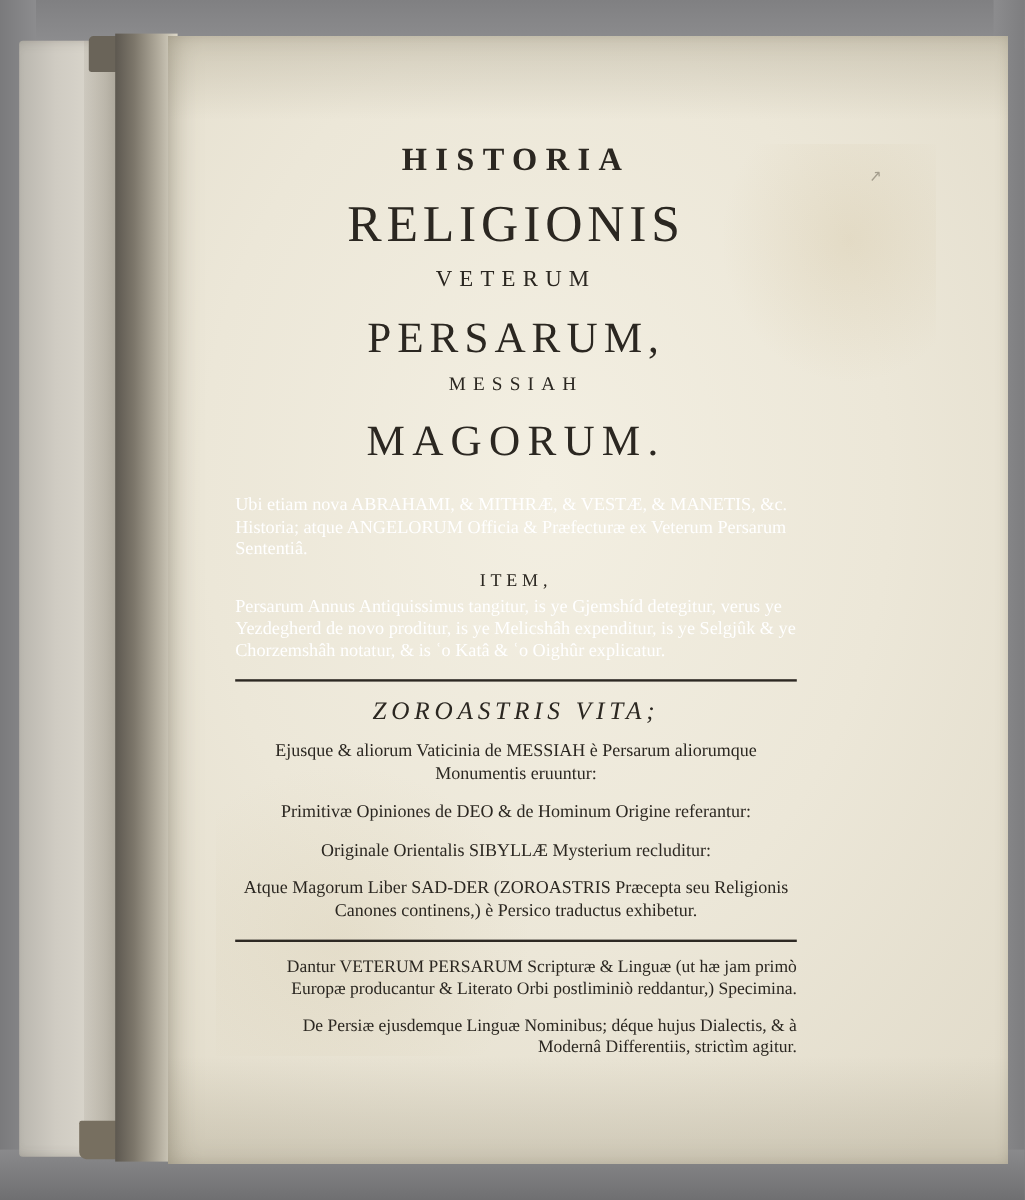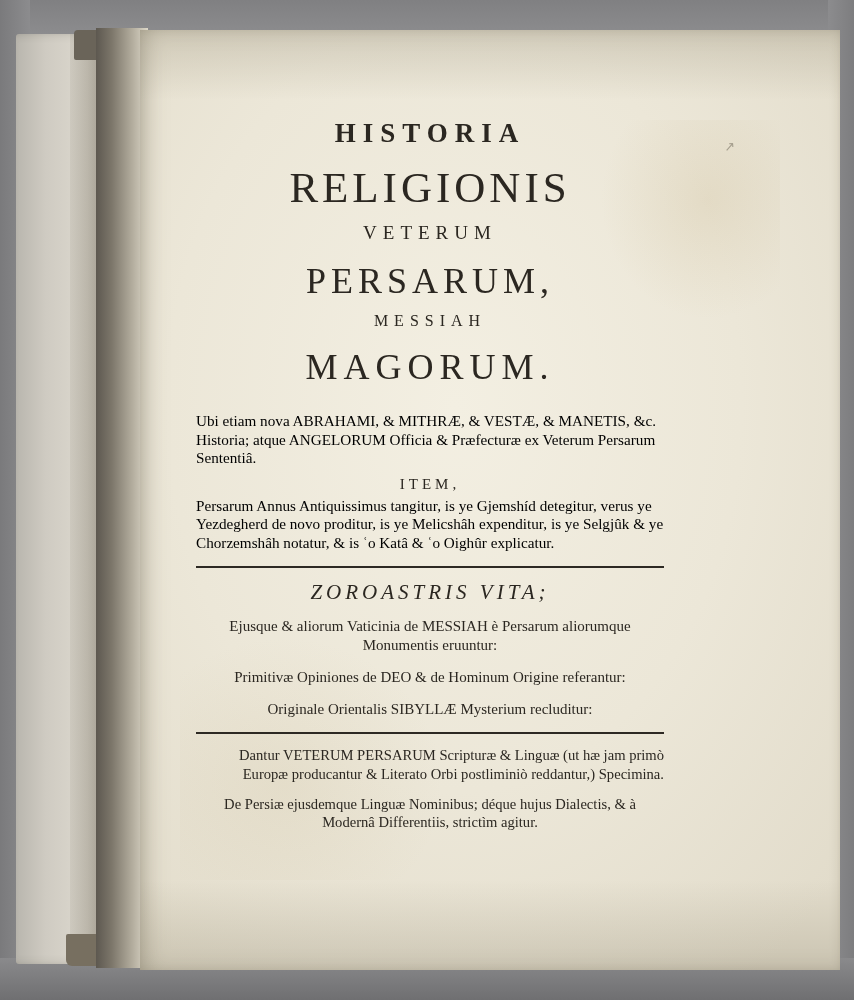--- a/index.html
+++ b/index.html
@@ -187,21 +187,21 @@
     font-size: 36px;
     letter-spacing: 6px;
     margin: 16px 0 24px 0;
   }
 
   .para {
     font-size: 15.2px;
     line-height: 1.22;
     text-align: left;
     margin: 0 0 6px 0;
-    color: #000000;
+    color: #ffffff;
   }
 
   .item-label {
     font-size: 15px;
     letter-spacing: 4px;
     text-align: center;
     margin: 8px 0 4px 0;
   }
 
   .rule {
@@ -226,21 +226,21 @@
     margin: 0 0 13px 0;
   }
   .blk:last-child { margin-bottom: 0; }
 
   .tail {
     font-size: 14.6px;
     line-height: 1.26;
     text-align: right;
     margin: 0 0 12px 0;
   }
-  .tail.center { text-align: center; }
+  .tail.center { text-align: right; }
 </style>
 </head>
 <body>
 
 <div id="photo">
 
   <div class="bg-top"></div>
   <div class="bg-left"></div>
   <div class="bg-right"></div>
   <div class="bg-bottom"></div>
@@ -274,20 +274,21 @@
 
     <p class="para">Persarum Annus Antiquissimus tangitur, is ye Gjemshíd detegitur, verus ye Yezdegherd de novo proditur, is ye Melicshâh expenditur, is ye Selgjûk &amp; ye Chorzemshâh notatur, &amp; is ʿo Katâ &amp; ʿo Oighûr explicatur.</p>
 
     <hr class="rule">
 
     <div class="t-zoroastris">ZOROASTRIS VITA;</div>
 
     <p class="blk">Ejusque &amp; aliorum Vaticinia de MESSIAH è Persarum aliorumque Monumentis eruuntur:</p>
     <p class="blk">Primitivæ Opiniones de DEO &amp; de Hominum Origine referantur:</p>
     <p class="blk">Originale Orientalis SIBYLLÆ Mysterium recluditur:</p>
+    <p class="blk">Atque Magorum Liber SAD-DER (ZOROASTRIS Præcepta seu Religionis Canones continens,) è Persico traductus exhibetur.</p>
 
     <hr class="rule">
 
     <p class="tail">Dantur VETERUM PERSARUM Scripturæ &amp; Linguæ (ut hæ jam primò Europæ producantur &amp; Literato Orbi postliminiò reddantur,) Specimina.</p>
     <p class="tail center">De Persiæ ejusdemque Linguæ Nominibus; déque hujus Dialectis, &amp; à Modernâ Differentiis, strictìm agitur.</p>
 
   </div>
 </div>
 
 </body></html>

